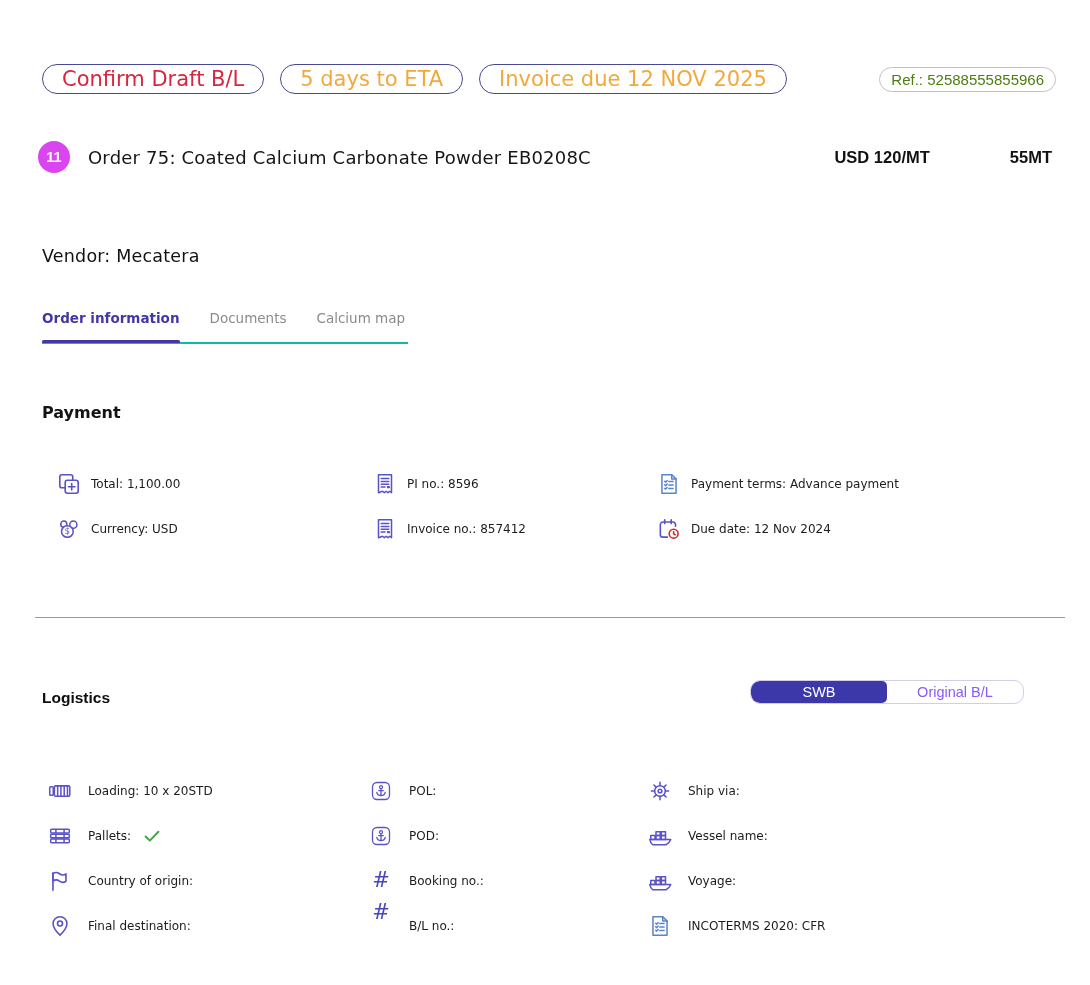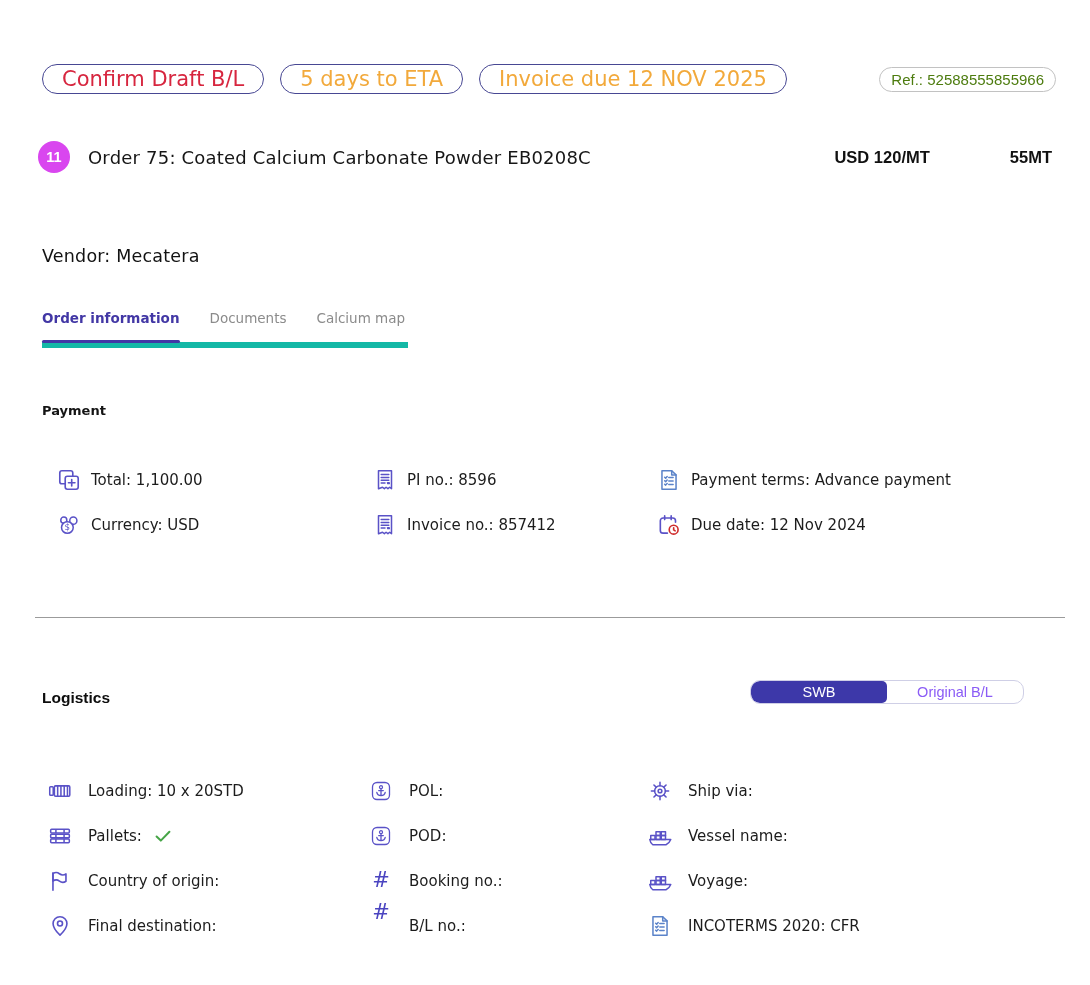--- a/index.html
+++ b/index.html
@@ -17,32 +17,32 @@
   
   .order-row { position:absolute; top:141px; left:38px; right:38px; display:flex; align-items:center; }
   .num-badge { width:32px; height:32px; border-radius:50%; background:#d946ef; color:#fff; font-size:14.5px; font-weight:700; display:flex; align-items:center; justify-content:center; }
   .order-title { margin-left:18px; font-size:18px; font-weight:500; color:#161616; letter-spacing:.2px; }
   .order-price { margin-left:auto; font-size:16.5px; font-weight:700; color:#111; }
   .order-qty { margin-left:80px; font-size:16.5px; font-weight:700; color:#111; }
 
   .vendor { position:absolute; top:246px; left:42px; font-size:17.5px; font-weight:500; color:#121212; letter-spacing:.2px; }
 
   
-  .tabs { position:absolute; top:310px; left:42px; width:366px; border-bottom:6px solid #14b8a6; display:flex; gap:30px; }
+  .tabs { position:absolute; top:310px; left:42px; width:366px; border-bottom:2px solid #14b8a6; display:flex; gap:30px; }
   .tab { font-size:13.5px; color:#8b8b8b; padding-bottom:16px; position:relative; cursor:pointer; white-space:nowrap; }
   .tab.active { color:#4237a5; font-weight:600; }
   .tab.active::after { content:""; position:absolute; left:0; right:0; bottom:-1px; height:3px; background:#4237a5; border-radius:2px; }
 
   
   .payment-section { position:absolute; top:403px; left:42px; right:38px; }
-  .section-heading { font-size:13px; font-weight:600; color:#141414; }
+  .section-heading { font-size:16px; font-weight:600; color:#141414; }
   .pay-grid { margin-top:39px; margin-left:13px; display:grid; grid-template-columns:316px 284px 1fr; grid-template-rows:repeat(2,45px); grid-auto-flow:column; }
   .item { display:flex; align-items:center; }
   .item .icn { width:27px; display:flex; align-items:center; justify-content:center; flex:none; }
-  .item .txt { margin-left:9px; font-size:15px; color:#1c1c1c; }
+  .item .txt { margin-left:9px; font-size:12px; color:#1c1c1c; }
 
   .divider { position:absolute; top:617px; left:35px; width:1030px; border-top:1px solid #9b9b9b; }
 
   
   .logistics-section { position:absolute; top:680px; left:42px; right:50px; height:280px; }
   .log-heading { position:absolute; top:9px; left:0; font-size:15.5px; font-weight:700; color:#0d0d0d; }
   .bl-toggle { position:absolute; top:0; right:16px; width:274px; height:24px; display:flex; border:1px solid #cfcfe6; border-radius:10px; overflow:hidden; background:#fff; }
   .bl-seg { flex:1; display:flex; align-items:center; justify-content:center; font-size:14.5px; cursor:pointer; }
   .bl-seg.sel { background:#3d38a9; color:#fff; border-radius:8px 5px 5px 8px; }
   .bl-seg.unsel { color:#8b5cf6;text-align:center; }

